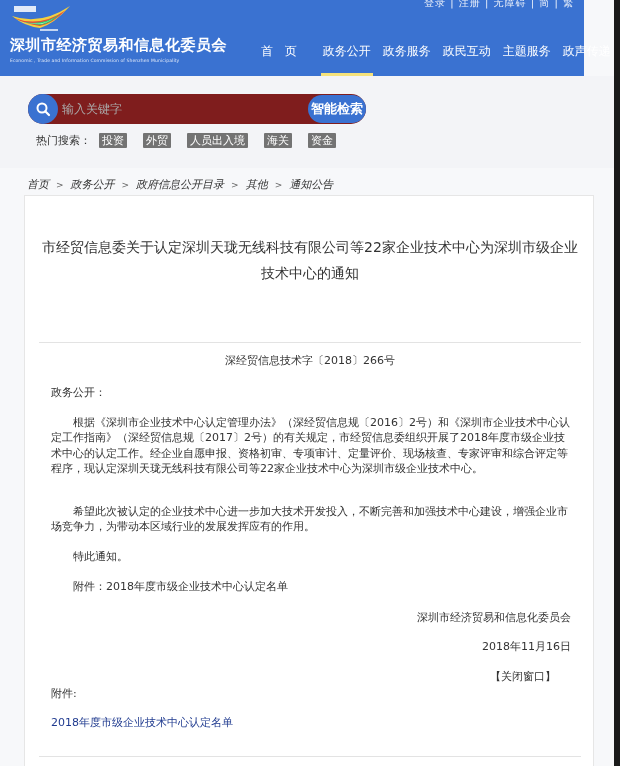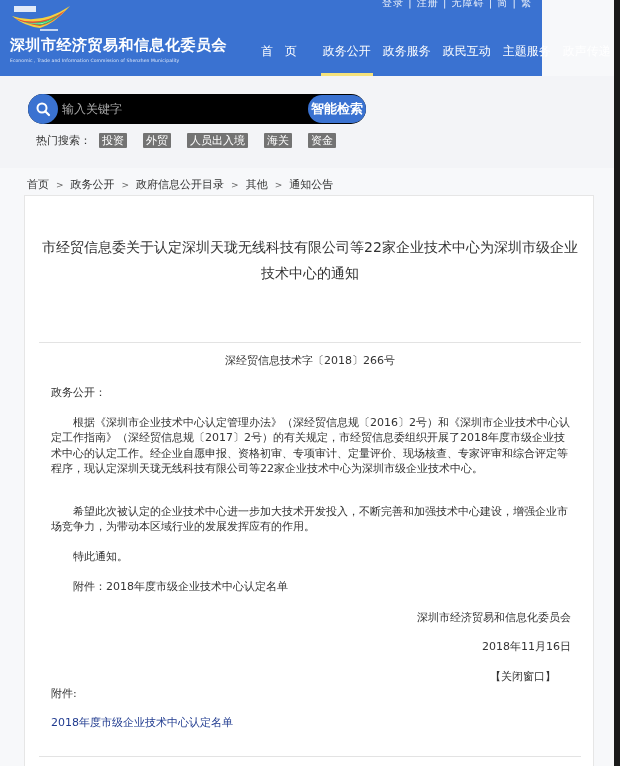--- a/index.html
+++ b/index.html
@@ -7,44 +7,44 @@
       width: 620px; height: 766px; overflow: hidden;
       background: #f5f6f8;
       font-family: "DejaVu Sans", "Liberation Sans", sans-serif;
       color: #333;
       font-size: 12px;
     }
     .page { position: relative; width: 620px; height: 766px; background: #f7f8fa; }
     .right-edge { position: absolute; right: 0; top: 0; width: 6px; height: 766px; background: #1a1a1a; z-index: 5; }
 
     
-    .header { position: absolute; left: 0; top: 0; width: 542px; height: 76px; background: #3a72d1; }
+    .header { position: absolute; left: 0; top: 0; width: 584px; height: 76px; background: #3a72d1; }
     .top-links { position: absolute; right: 10px; top: -4px; color: #fff; font-size: 10px; letter-spacing: 1px; opacity: .9; }
     .logo { position: absolute; left: 10px; top: 4px; width: 62px; height: 30px; }
     .site-title { position: absolute; left: 10px; top: 36px; color: #fff; font-size: 15px; font-weight: bold; letter-spacing: 0.5px; }
     .site-subtitle { position: absolute; left: 10px; top: 58px; color: #dfe8f8; font-size: 4.5px; letter-spacing: 0.1px; white-space: nowrap; }
     .nav { position: absolute; left: 255px; top: 40px; display: flex; height: 36px; }
     .nav-item { color: #fff; font-size: 12px; padding: 0 6px; line-height: 22px; position: relative; white-space: nowrap; cursor: pointer; }
     .nav-item.first { padding-right: 16px; padding-left: 6px; letter-spacing: 4px; }
     .nav-item.active::after { content: ""; position: absolute; left: 4px; right: 4px; top: 33px; height: 4px; background: #f5e27b; }
 
     
     .search-area { position: absolute; left: 0; top: 76px; width: 614px; height: 92px; background: #f3f4f7; }
-    .search-bar { position: absolute; left: 28px; top: 18px; width: 338px; height: 30px; background: #000000; border-radius: 15px; }
+    .search-bar { position: absolute; left: 28px; top: 18px; width: 338px; height: 30px; background: #7f1d1d; border-radius: 15px; }
     .search-icon { position: absolute; left: 0; top: 0; width: 30px; height: 30px; border-radius: 50%; background: #3a72d1; }
     .search-icon svg { position: absolute; left: 7px; top: 7px; }
     .search-input { position: absolute; left: 34px; top: 0; width: 230px; height: 30px; border: none; outline: none; background: transparent; font-size: 12px; color: #999; font-family: "DejaVu Sans", sans-serif; }
     .search-input::placeholder { color: #aaa; }
     .smart-search { position: absolute; right: 0; top: 1px; width: 58px; height: 28px; border-radius: 14px; background: #3a72d1; color: #fff; font-size: 13px; line-height: 28px; text-align: center; cursor: pointer; font-weight: bold; }
     .hot { position: absolute; left: 36px; top: 57px; display: flex; align-items: center; font-size: 11px; color: #333; }
     .hot-tag { background: #737373; color: #fff; font-size: 11px; padding: 0 3px; height: 15px; line-height: 15px; margin-left: 16px; border-radius: 1px; }
     .hot-tag.first { margin-left: 8px; }
 
     
-    .breadcrumb { position: absolute; left: 27px; top: 177px; font-size: 11px; color: #333; display: flex; align-items: center; white-space: nowrap; }
+    .breadcrumb { position: absolute; left: 27px; top: 177px; font-size: 11px; color: #333; display: flex; align-items: center; white-space: nowrap; font-style: italic; }
     .breadcrumb .sep { margin: 0 7px; color: #666; font-size: 9px; }
     .breadcrumb a { color: #333; text-decoration: none; cursor: pointer; }
 
     
     .card { position: absolute; left: 24px; top: 195px; width: 570px; height: 580px; background: #fff; border: 1px solid #e6e6e6; }
     .title { position: absolute; left: 14px; top: 38px; width: 542px; text-align: center; font-size: 14px; line-height: 26px; color: #333; }
     .meta { position: absolute; left: 14px; top: 98px; width: 542px; text-align: center; font-size: 11px; line-height: 19px; color: #333; }
     .meta .clickable { cursor: pointer; }
     .print-icon { display: inline-block; width: 10px; height: 8px; background: #8a8a8a; border-radius: 3px 3px 2px 2px; vertical-align: -1px; margin: 0 2px 0 8px; position: relative; }
     .print-icon::before { content: ""; position: absolute; left: 2px; top: -2px; width: 6px; height: 3px; background: #8a8a8a; }

